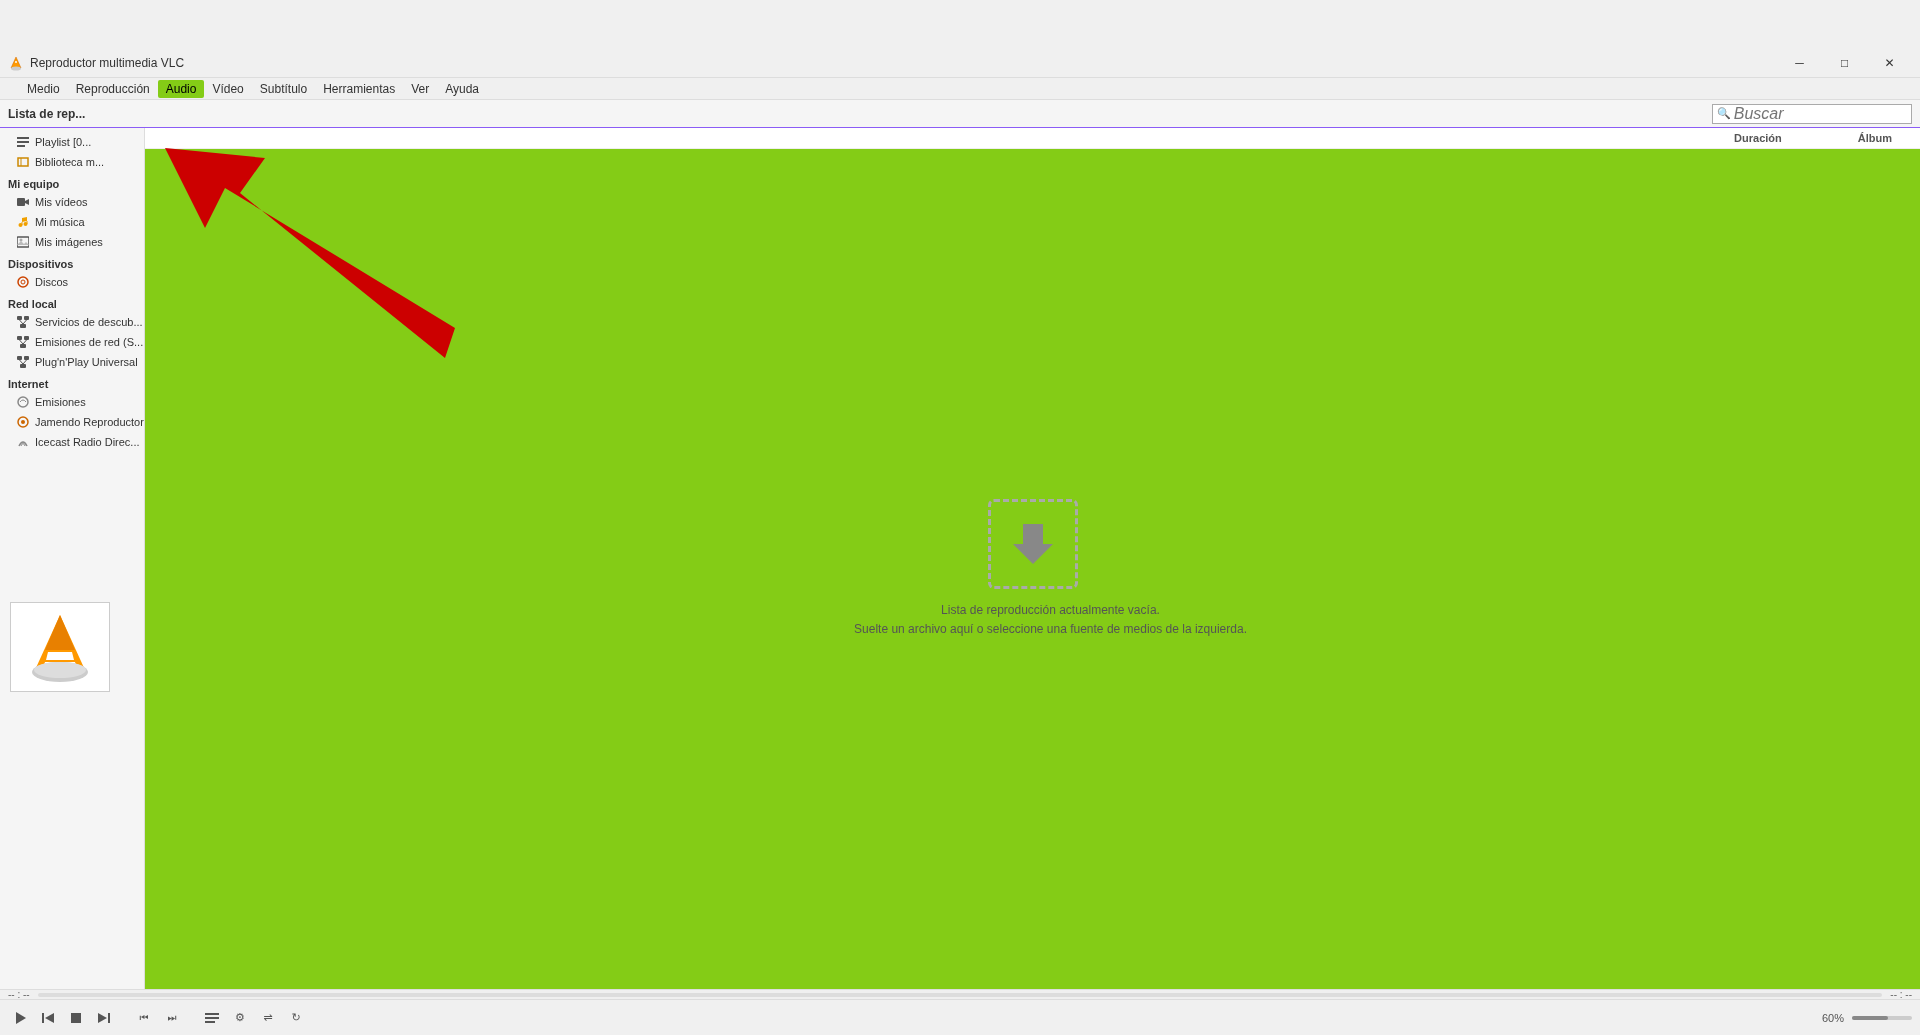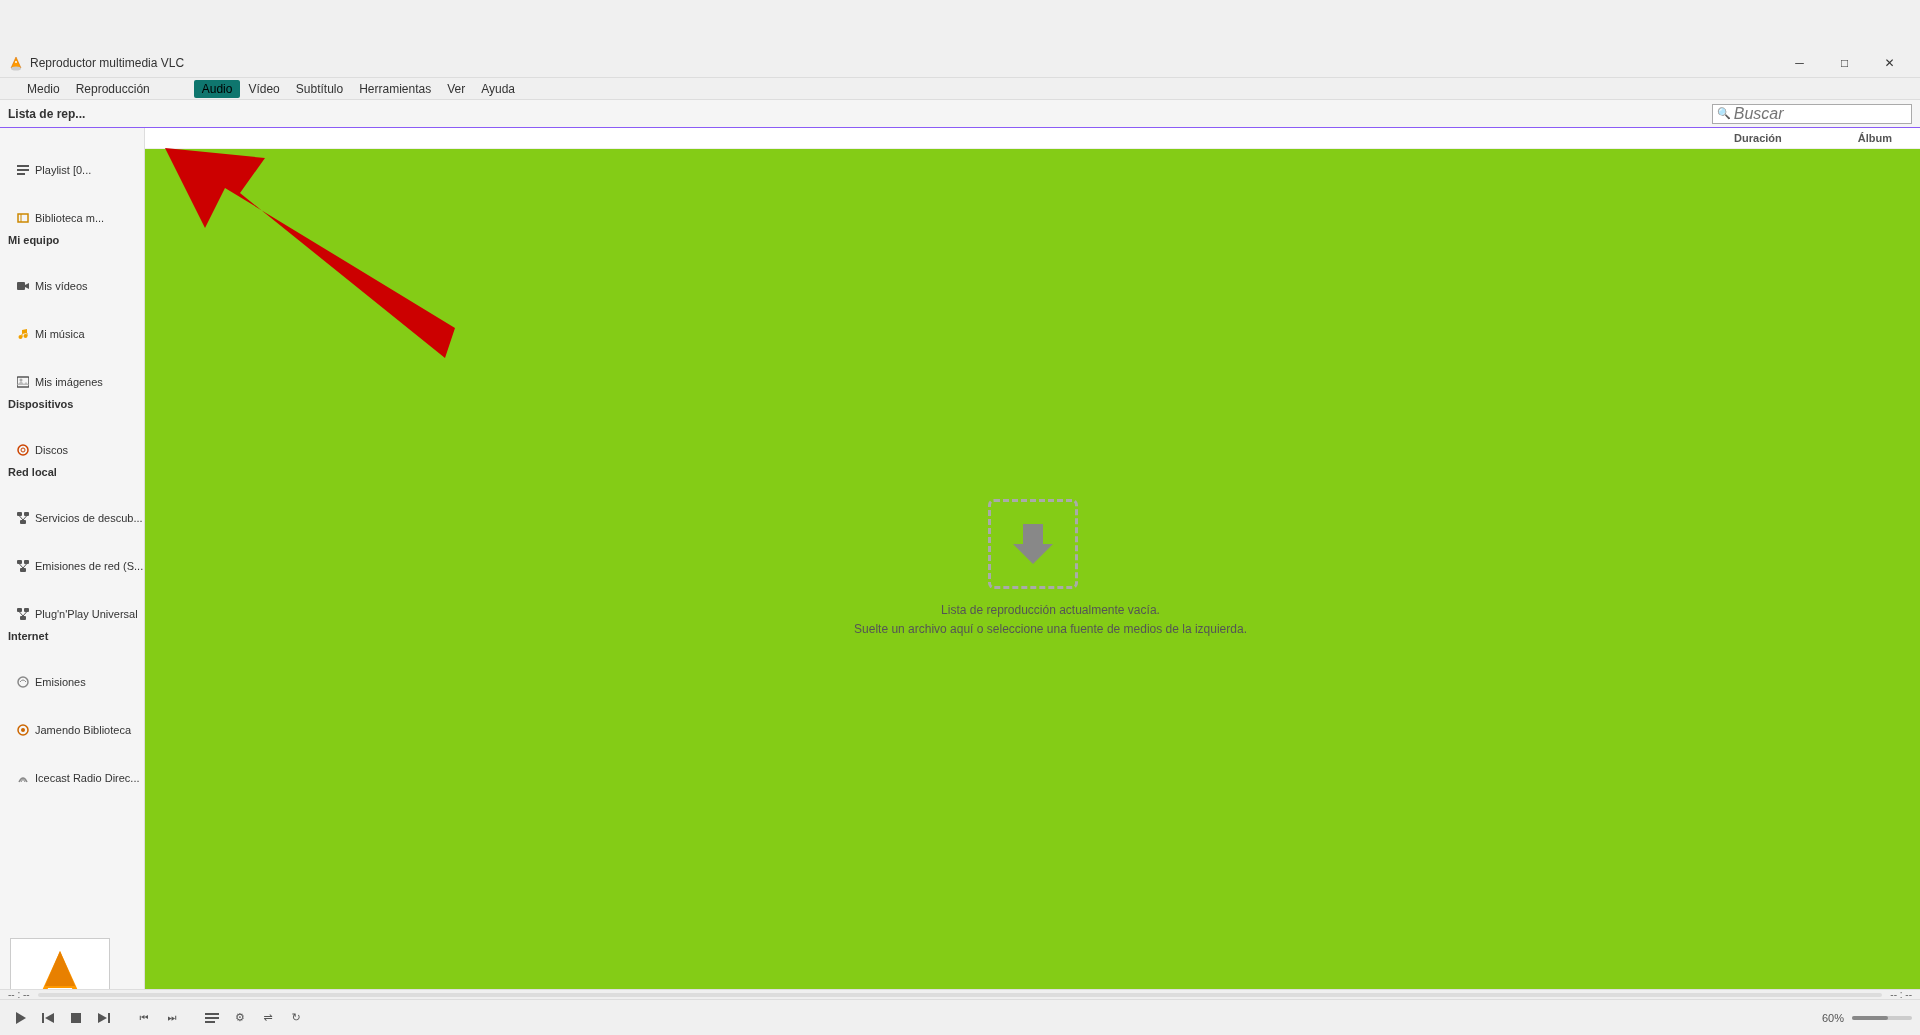--- a/index.html
+++ b/index.html
@@ -36,21 +36,21 @@
       padding: 0 19px;
       border-bottom: 1px solid #ddd;
     }
     .menu-item {
       padding: 2px 8px;
       cursor: pointer;
       font-size: 12px;
       color: #333;
       border-radius: 2px;
     }
-    .menu-item.active { background: #0f766e; color: #000; margin-left: 36px; }
+    .menu-item.active { background: #84cc16; color: #000; }
 
     
     .toolbar {
       background: #f5f5f5;
       height: 28px;
       display: flex;
       align-items: center;
       padding: 0 8px;
       border-bottom: 1px solid #8b5cf6;
       gap: 4px;
@@ -93,21 +93,20 @@
     .sidebar-item {
       display: flex;
       align-items: center;
       padding: 3px 8px 3px 16px;
       cursor: pointer;
       font-size: 11px;
       color: #333;
       white-space: nowrap;
       overflow: hidden;
       text-overflow: ellipsis;
-      margin-top: 28px;
     }
     .sidebar-icon {
       width: 14px; height: 14px; margin-right: 5px; flex-shrink: 0;
       display: flex; align-items: center; justify-content: center;
     }
 
     
     .content {
       flex: 1;
       background: #84cc16;
@@ -354,21 +353,21 @@
       </div>
       <span>Emisiones</span>
     </div>
     <div class="sidebar-item">
       <div class="sidebar-icon">
         <svg width="12" height="12" viewBox="0 0 12 12">
           <circle cx="6" cy="6" r="5" fill="none" stroke="#cc6600" stroke-width="1.5"></circle>
           <circle cx="6" cy="6" r="2" fill="#cc6600"></circle>
         </svg>
       </div>
-      <span>Jamendo Biblioteca</span>
+      <span>Jamendo Reproductor</span>
     </div>
     <div class="sidebar-item">
       <div class="sidebar-icon">
         <svg width="12" height="12" viewBox="0 0 12 12">
           <path d="M2,10 Q6,2 10,10" fill="none" stroke="#888" stroke-width="1.5"></path>
           <path d="M4,10 Q6,5 8,10" fill="none" stroke="#888" stroke-width="1"></path>
         </svg>
       </div>
       <span>Icecast Radio Direc...</span>
     </div>

